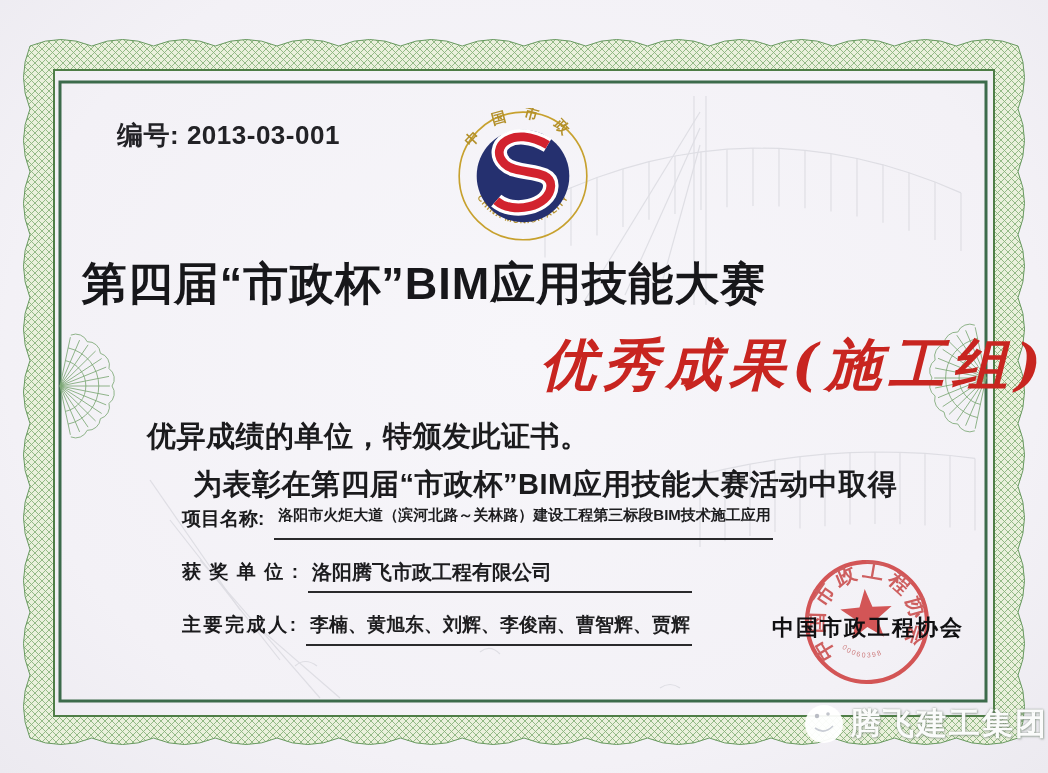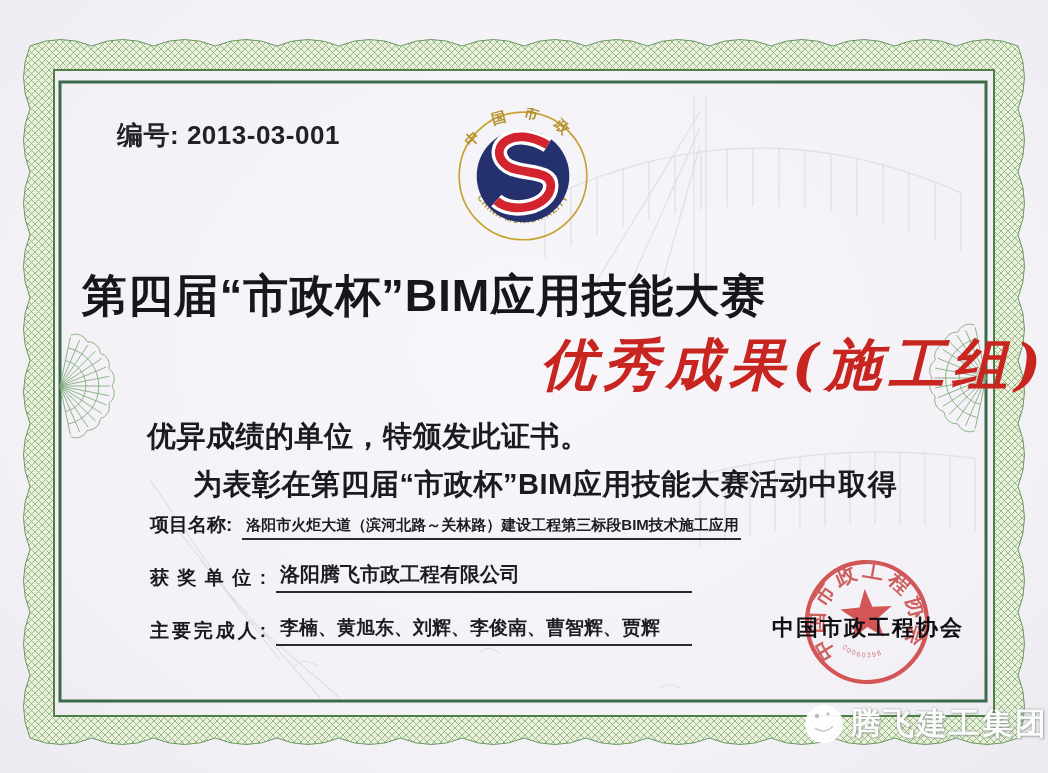--- a/index.html
+++ b/index.html
@@ -4,28 +4,28 @@
 <style>
   html,body{margin:0;padding:0;background:#ffffff;}
   body{width:1048px;height:773px;font-family:"Liberation Sans","DejaVu Sans",sans-serif;}
   .page{position:relative;width:1048px;height:773px;overflow:hidden;
         background:#f5f4f8;
         background-image:radial-gradient(ellipse at 50% 45%, #f7f6fa 0%, #f3f1f6 70%, #eceaf0 100%);}
   #deco{position:absolute;left:0;top:0;z-index:0;}
   .serial{position:absolute;left:117px;top:118px;font-size:26px;font-weight:600;color:#222226;letter-spacing:.5px;z-index:3;}
   .logo{position:absolute;left:453px;top:108px;width:140px;height:138px;z-index:3;}
   .title{position:absolute;left:0;top:254px;width:848px;text-align:center;font-size:45px;font-weight:900;
-         color:#17171a;letter-spacing:1px;z-index:3;font-family:"Liberation Sans","DejaVu Sans",sans-serif;margin-top:12px;}
+         color:#17171a;letter-spacing:1px;z-index:3;font-family:"Liberation Sans","DejaVu Sans",sans-serif;}
   .award{position:absolute;left:0;top:328px;width:1048px;text-align:right;font-size:56px;font-weight:700;
          font-style:italic;color:#c82520;letter-spacing:7px;z-index:3;font-family:"DejaVu Serif","Liberation Serif",serif;}
   .body-text{position:absolute;left:147px;top:412px;width:778px;z-index:3;color:#1b1b1d;}
   .body-line{font-size:29px;font-weight:700;line-height:48px;letter-spacing:.5px;}
   .indent{text-indent:46px;}
   .fields{position:absolute;left:150px;top:506px;width:542px;z-index:3;}
-  .field-row{display:flex;align-items:flex-end;height:34px;margin-bottom:19px;}
+  .field-row{display:flex;height:34px;margin-bottom:19px;margin-left:32px;}
   .field-label{display:inline-block;width:116px;font-size:19px;font-weight:700;color:#1a1a1c;
                text-align:justify;text-align-last:justify;margin-right:10px;padding-bottom:2px;white-space:nowrap;}
   .field-value{flex:1;border-bottom:2px solid #2a2a2c;font-weight:700;color:#1d1d1f;padding:0 2px 3px 4px;white-space:nowrap;}
   .field-row:nth-child(1) .field-value{font-size:15px;}
   .field-row:nth-child(2) .field-value{font-size:20px;}
   .field-row:nth-child(3) .field-value{font-size:19px;}
   .seal{position:absolute;left:801px;top:556px;width:132px;height:132px;z-index:2;}
   .issuer-block{position:absolute;left:756px;top:612px;width:224px;text-align:center;z-index:4;color:#101012;}
   .issuer-name{font-size:22px;font-weight:700;letter-spacing:2px;line-height:31px;}
   .issue-date{font-size:23px;font-weight:600;letter-spacing:1px;line-height:31px;}

